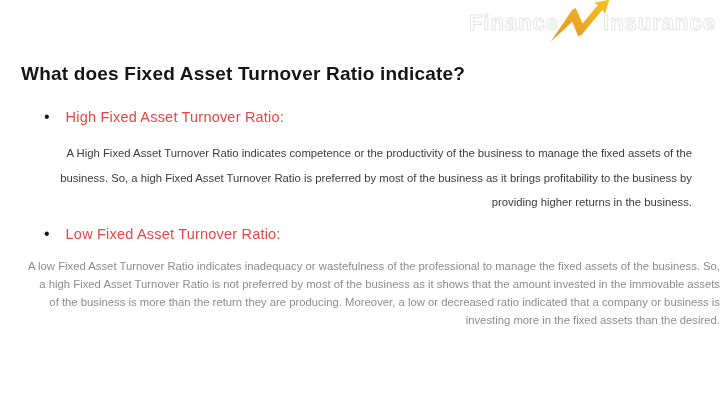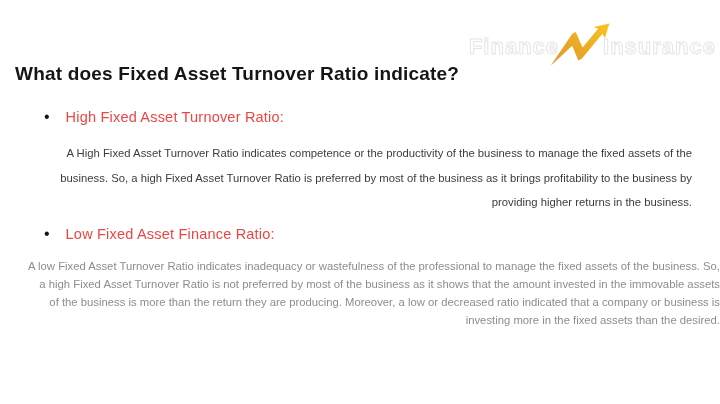--- a/index.html
+++ b/index.html
@@ -11,39 +11,39 @@
   }
   .page {
     width: 720px; height: 404px;
     background: #ffffff;
     position: relative;
   }
 
   
   .logo {
     position: absolute;
-    top: 24px; right: 4px;
+    top: 0; right: 4px;
     display: flex; align-items: center;
     height: 46px;
   }
   .logo-word {
     font-size: 22px;
     font-weight: bold;
     letter-spacing: 1px;
     color: #ffffff;
     -webkit-text-stroke: 1px #e6e6e6;
     text-shadow: 0 0 1px #ececec;
     white-space: nowrap;
   }
   .logo-arrow { width: 62px; height: 46px; margin: 0 -8px 0 -10px; position: relative; top: -2px; }
 
   
   .title {
     position: absolute;
-    left: 15px; top: 63px;
+    left: 21px; top: 63px;
     font-size: 19px;
     font-weight: bold;
     color: #151515;
     letter-spacing: 0.2px;
   }
 
   
   .bullet-row {
     position: absolute;
     left: 44px;
@@ -111,18 +111,18 @@
 
   <div class="bullet-row first">
     <span class="bullet-dot">•</span>
     <h2 class="section-heading">High Fixed Asset Turnover Ratio:</h2>
   </div>
 
   <p class="body-text body-dark">A High Fixed Asset Turnover Ratio indicates competence or the productivity of the business to manage the fixed assets of the business. So, a high Fixed Asset Turnover Ratio is preferred by most of the business as it brings profitability to the business by providing higher returns in the business.</p>
 
   <div class="bullet-row second">
     <span class="bullet-dot">•</span>
-    <h2 class="section-heading">Low Fixed Asset Finance Ratio:</h2>
+    <h2 class="section-heading">Low Fixed Asset Turnover Ratio:</h2>
   </div>
 
   <p class="body-text body-light">A low Fixed Asset Turnover Ratio indicates inadequacy or wastefulness of the professional to manage the fixed assets of the business. So, a high Fixed Asset Turnover Ratio is not preferred by most of the business as it shows that the amount invested in the immovable assets of the business is more than the return they are producing. Moreover, a low or decreased ratio indicated that a company or business is investing more in the fixed assets than the desired.</p>
 
 </div>
 
 </body></html>

